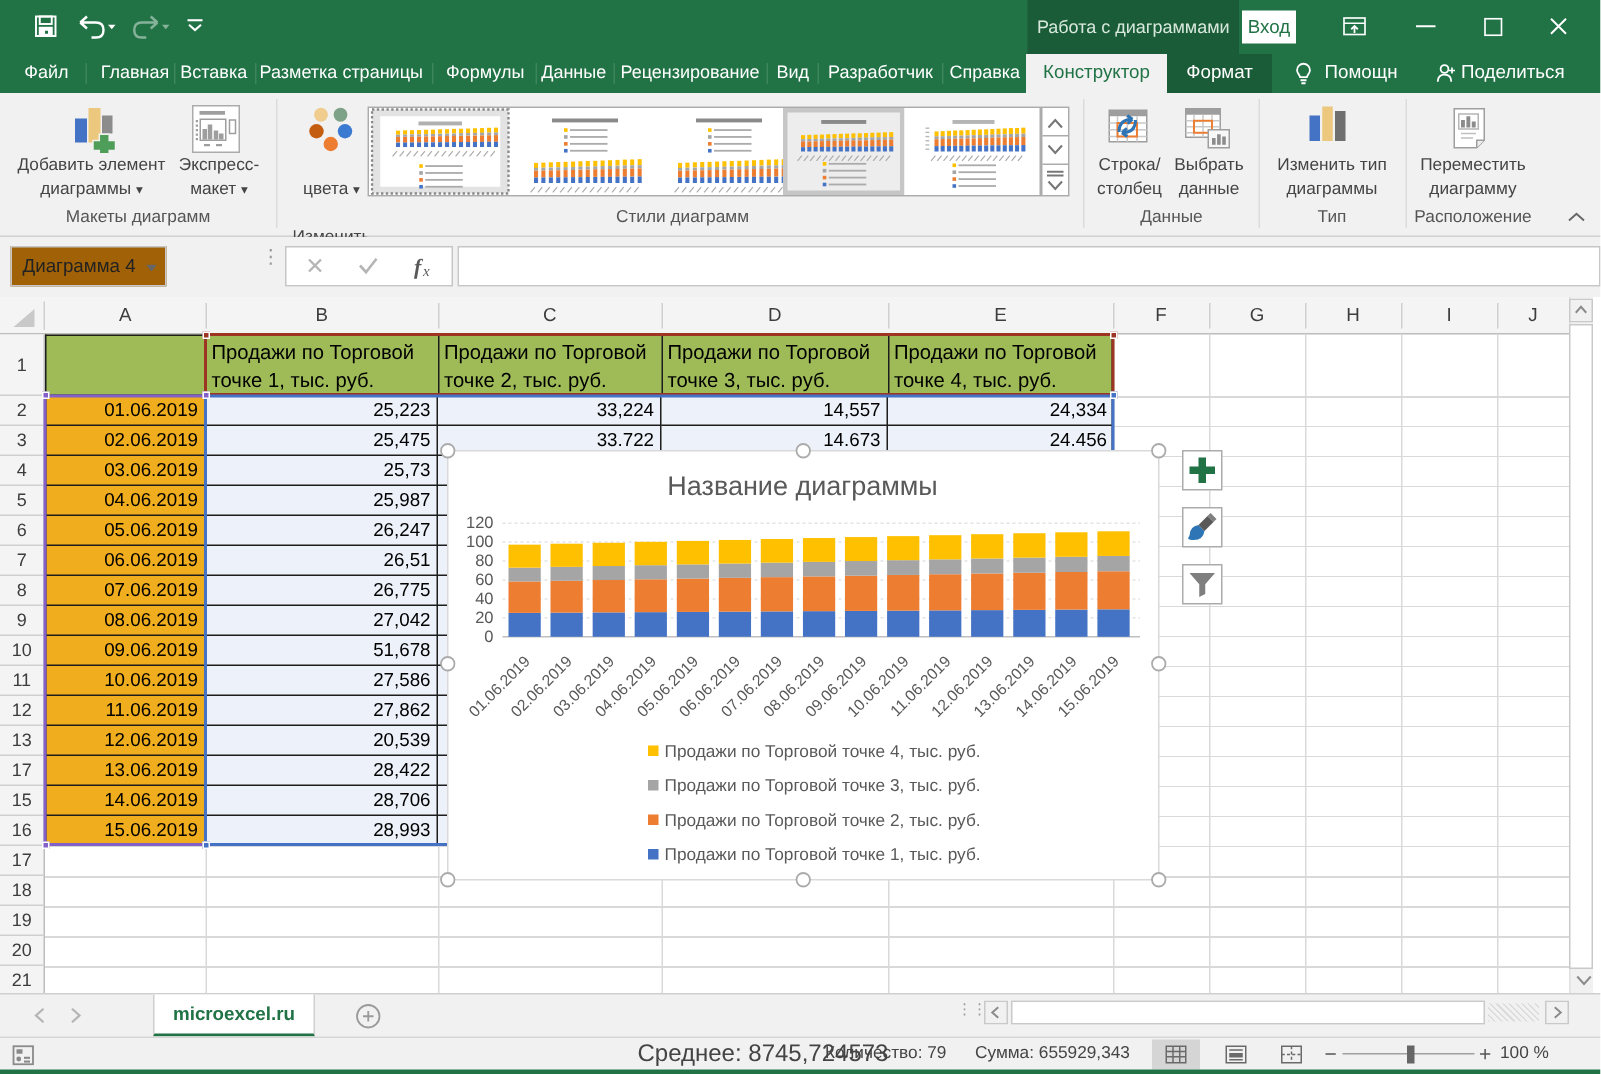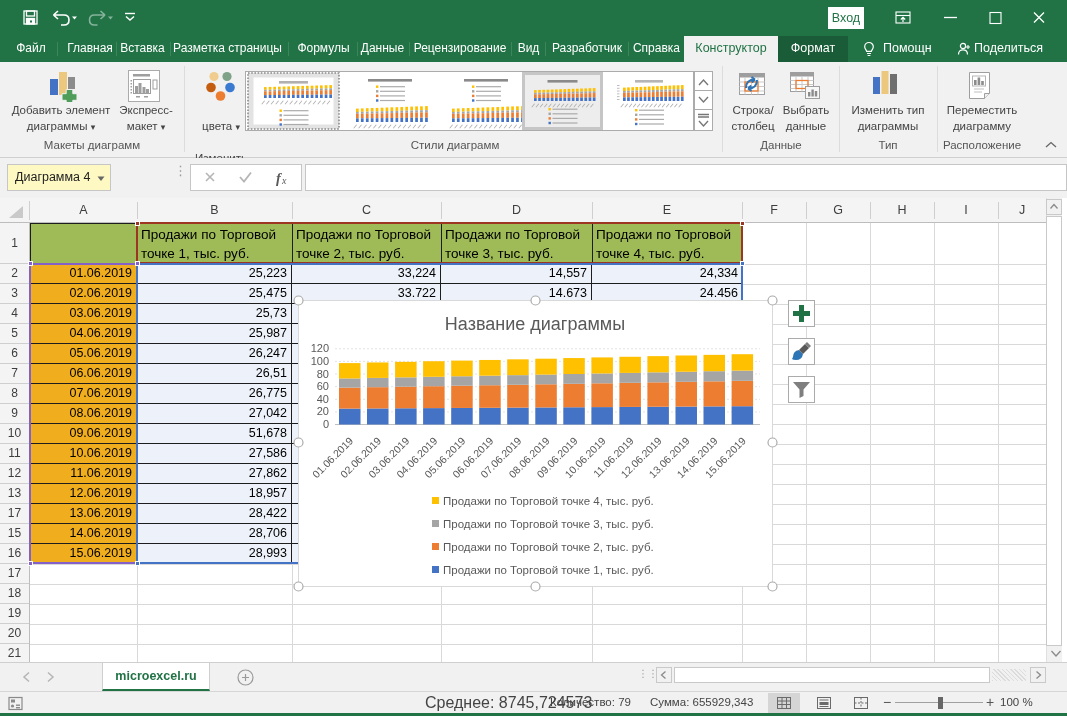--- a/index.html
+++ b/index.html
@@ -1,20 +1,21 @@
 <!DOCTYPE html>
 <html><head><meta charset="utf-8">
 <style>
 * { margin:0; padding:0; box-sizing:border-box; }
 html,body { width:1067px; height:716px; overflow:hidden; }
 body { font-family:"Liberation Sans", sans-serif; position:relative; background:#fff; }
 .abs { position:absolute; }
 </style></head>
 <body>
 <div class="abs" style="left:0;top:0;width:1067px;height:36px;background:#217346;">
+    <div class="abs" style="left:685px;top:0;width:141px;height:36px;background:#1A5C38;color:#d8e8dd;font-size:12px;line-height:36px;text-align:center;">Работа с диаграммами</div>
     <div class="abs" style="left:828px;top:7px;width:36px;height:22px;background:#fff;color:#217346;font-size:12.5px;line-height:22px;text-align:center;">Вход</div>
     <svg class="abs" style="left:20px;top:6px;" width="120" height="24" viewBox="0 0 120 24">
 <g stroke="#fff" fill="none" stroke-width="1.3">
 <rect x="4" y="5" width="13" height="13"></rect>
 <rect x="6.5" y="5" width="8" height="5"></rect>
 <rect x="6.5" y="12.5" width="8" height="5.5" fill="#fff"></rect>
 <rect x="10" y="14.5" width="2" height="2" stroke="none" fill="#217346"></rect>
 </g>
 <g transform="translate(30,0)">
 <path d="M3.5 9 L8 5 M3.5 9 L8 13 M3.5 9 L14 9 Q19 9 19 14 Q19 19 14 19 L11 19" stroke="#fff" fill="none" stroke-width="1.6"></path>
@@ -620,21 +621,21 @@
     </g>
 <path d="M11 21 h10 M11 24 h8" stroke="#c0c0c0"></path>
 </svg>
 <div class="abs" style="left:941px;top:103px;width:82px;color:#444;font-size:11.5px;line-height:15px;text-align:center;white-space:nowrap;">Переместить</div>
 <div class="abs" style="left:941px;top:119px;width:82px;color:#444;font-size:11.5px;line-height:15px;text-align:center;white-space:nowrap;">диаграмму</div>
 <div class="abs" style="left:941px;top:138px;width:82px;color:#555;font-size:11.5px;line-height:15px;text-align:center;white-space:nowrap;">Расположение</div>
 <svg class="abs" style="left:1043px;top:138px;" width="16" height="14" viewBox="0 0 16 14">
 <path d="M3 9 L8 4.5 L13 9" stroke="#666" fill="none" stroke-width="1.3"></path>
   </svg>
 <div class="abs" style="left:0;top:158px;width:1067px;height:40px;background:#f1f1f1;"></div>
-<div class="abs" style="left:7px;top:164px;width:104px;height:27px;background:#fef9c3;border:1px solid #c6c6c6;color:#222;font-size:12.5px;line-height:25px;padding-left:7px;">Диаграмма 4</div>
+<div class="abs" style="left:7px;top:164px;width:104px;height:27px;background:#a16207;border:1px solid #c6c6c6;color:#222;font-size:12.5px;line-height:25px;padding-left:7px;">Диаграмма 4</div>
 <svg class="abs" style="left:97px;top:176px;" width="8" height="6" viewBox="0 0 8 6">
     <path d="M0.5 0.5 L4 5 L7.5 0.5 Z" fill="#666"></path>
   </svg>
 <div class="abs" style="left:174px;top:168px;width:3px;height:18px;color:#999;font-size:13px;line-height:6px;">⋮</div>
 <div class="abs" style="left:190px;top:164px;width:112px;height:27px;background:#fff;border:1px solid #c6c6c6;"></div>
 <svg class="abs" style="left:190px;top:164px;" width="112" height="27" viewBox="0 0 112 27">
 <path d="M16 9 L24 17 M24 9 L16 17" stroke="#b5b5b5" stroke-width="1.6" fill="none"></path>
 <path d="M50 13 L54 17.5 L61 8.5" stroke="#b5b5b5" stroke-width="1.8" fill="none"></path>
 <text x="86" y="18.5" font-family="Liberation Serif, serif" font-style="italic" font-weight="bold" font-size="14.5" fill="#595959">f</text>
 <text x="92" y="20" font-family="Liberation Serif, serif" font-style="italic" font-size="10" fill="#595959">x</text>
@@ -789,21 +790,21 @@
     <div class="abs" style="left:137px;top:86px;width:150px;height:20px;color:#000;font-size:12.5px;line-height:19px;text-align:right;">25,475</div>
     <div class="abs" style="left:137px;top:106px;width:150px;height:20px;color:#000;font-size:12.5px;line-height:19px;text-align:right;">25,73</div>
     <div class="abs" style="left:137px;top:126px;width:150px;height:20px;color:#000;font-size:12.5px;line-height:19px;text-align:right;">25,987</div>
     <div class="abs" style="left:137px;top:146px;width:150px;height:20px;color:#000;font-size:12.5px;line-height:19px;text-align:right;">26,247</div>
     <div class="abs" style="left:137px;top:166px;width:150px;height:20px;color:#000;font-size:12.5px;line-height:19px;text-align:right;">26,51</div>
     <div class="abs" style="left:137px;top:186px;width:150px;height:20px;color:#000;font-size:12.5px;line-height:19px;text-align:right;">26,775</div>
     <div class="abs" style="left:137px;top:206px;width:150px;height:20px;color:#000;font-size:12.5px;line-height:19px;text-align:right;">27,042</div>
     <div class="abs" style="left:137px;top:226px;width:150px;height:20px;color:#000;font-size:12.5px;line-height:19px;text-align:right;">51,678</div>
     <div class="abs" style="left:137px;top:246px;width:150px;height:20px;color:#000;font-size:12.5px;line-height:19px;text-align:right;">27,586</div>
     <div class="abs" style="left:137px;top:266px;width:150px;height:20px;color:#000;font-size:12.5px;line-height:19px;text-align:right;">27,862</div>
-    <div class="abs" style="left:137px;top:286px;width:150px;height:20px;color:#000;font-size:12.5px;line-height:19px;text-align:right;">18,957</div>
+    <div class="abs" style="left:137px;top:286px;width:150px;height:20px;color:#000;font-size:12.5px;line-height:19px;text-align:right;">20,539</div>
     <div class="abs" style="left:137px;top:306px;width:150px;height:20px;color:#000;font-size:12.5px;line-height:19px;text-align:right;">28,422</div>
     <div class="abs" style="left:137px;top:326px;width:150px;height:20px;color:#000;font-size:12.5px;line-height:19px;text-align:right;">28,706</div>
     <div class="abs" style="left:137px;top:346px;width:150px;height:20px;color:#000;font-size:12.5px;line-height:19px;text-align:right;">28,993</div>
     <div class="abs" style="left:292px;top:66px;width:144px;height:20px;color:#000;font-size:12.5px;line-height:19px;text-align:right;">33,224</div>
     <div class="abs" style="left:441px;top:66px;width:146px;height:20px;color:#000;font-size:12.5px;line-height:19px;text-align:right;">14,557</div>
     <div class="abs" style="left:592px;top:66px;width:146px;height:20px;color:#000;font-size:12.5px;line-height:19px;text-align:right;">24,334</div>
     <div class="abs" style="left:292px;top:86px;width:144px;height:20px;color:#000;font-size:12.5px;line-height:19px;text-align:right;">33.722</div>
     <div class="abs" style="left:441px;top:86px;width:146px;height:20px;color:#000;font-size:12.5px;line-height:19px;text-align:right;">14.673</div>
     <div class="abs" style="left:592px;top:86px;width:146px;height:20px;color:#000;font-size:12.5px;line-height:19px;text-align:right;">24.456</div>
     <div class="abs" style="left:136px;top:24px;width:607px;height:42px;border:2px solid #9c3623;"></div>

